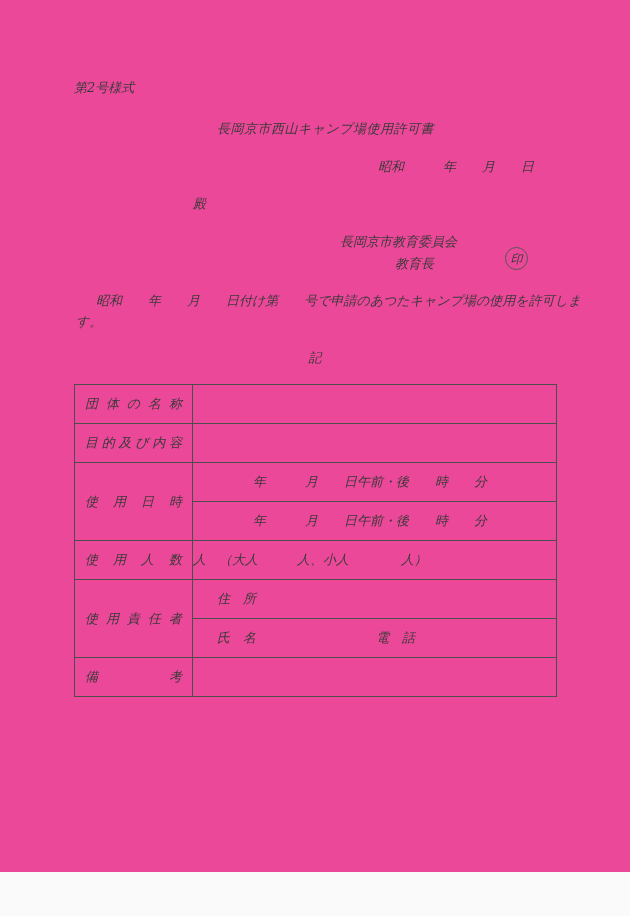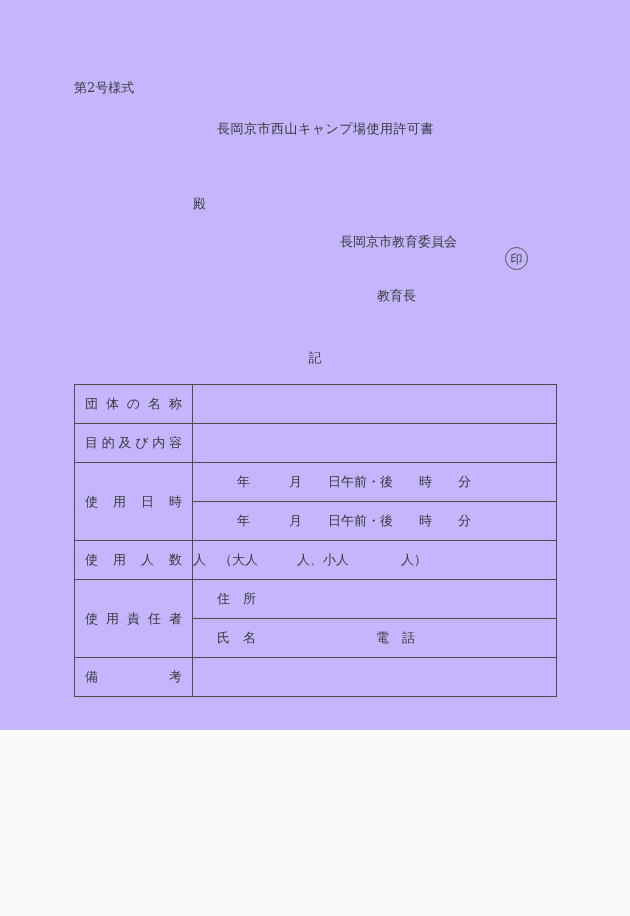--- a/index.html
+++ b/index.html
@@ -5,32 +5,33 @@
   * { margin: 0; padding: 0; box-sizing: border-box; }
   html, body { width: 630px; height: 916px; }
   body {
     background: #fafafa;
     font-family: "DejaVu Serif", "Liberation Serif", serif;
     color: #3a3a3a;
   }
   .page {
     position: relative;
     width: 630px;
-    height: 730px;
-    background: #c4b5fd;
+    height: 872px;
+    background: #ec4899;
     font-size: 13px;
     overflow: hidden;
+    font-style: italic;
   }
   .abs { position: absolute; }
   .form-number { left: 74px; top: 79px; }
   .doc-title { left: 0; top: 120px; width: 100%; text-align: center; letter-spacing: 0.5px; padding-left: 21px; }
   .date-line { left: 378px; top: 158px; }
   .honorific { left: 193px; top: 195px; }
   .issuer-org { left: 340px; top: 233px; }
-  .issuer-title { left: 377px; top: 255px; margin-top: 32px; }
+  .issuer-title { left: 395px; top: 255px; }
   .seal {
     left: 505px; top: 247px;
     width: 23px; height: 23px;
     border: 1px solid #555;
     border-radius: 50%;
     text-align: center;
     line-height: 22px;
     font-size: 12px;
   }
   .body-text {
@@ -53,43 +54,45 @@
   }
   table.permission col.c1 { width: 118px; }
   table.permission col.c2 { width: 364px; }
   table.permission tr { height: 39px; }
   table.permission td {
     border: 1px solid #4d4d4d;
     vertical-align: middle;
   }
   td.lab { padding: 0 10px; }
   .spread { display: flex; justify-content: space-between; }
-  td.dt { padding-left: 44px; }
+  td.dt { padding-left: 60px; }
   td.people { text-align: left; padding-right: 12px; }
   td.addr { padding-left: 24px; }
   .phone { margin-left: 120px; }
 </style>
 </head>
 <body>
 
 <div class="page">
 
   <div class="abs form-number">第2号様式</div>
 
   <div class="abs doc-title">長岡京市西山キャンプ場使用許可書</div>
 
+  <div class="abs date-line">昭和　　　年　　月　　日</div>
 
   <div class="abs honorific">殿</div>
 
   <div class="abs issuer-org">長岡京市教育委員会</div>
 
   <div class="abs issuer-title">教育長</div>
 
   <div class="abs seal">印</div>
 
+  <div class="abs body-text">昭和　　年　　月　　日付け第　　号で申請のあつたキャンプ場の使用を許可します。</div>
 
   <div class="abs record-heading">記</div>
 
   <table class="permission">
     <colgroup>
         <col class="c1">
         <col class="c2">
       </colgroup>
     <tbody>
       <tr>

